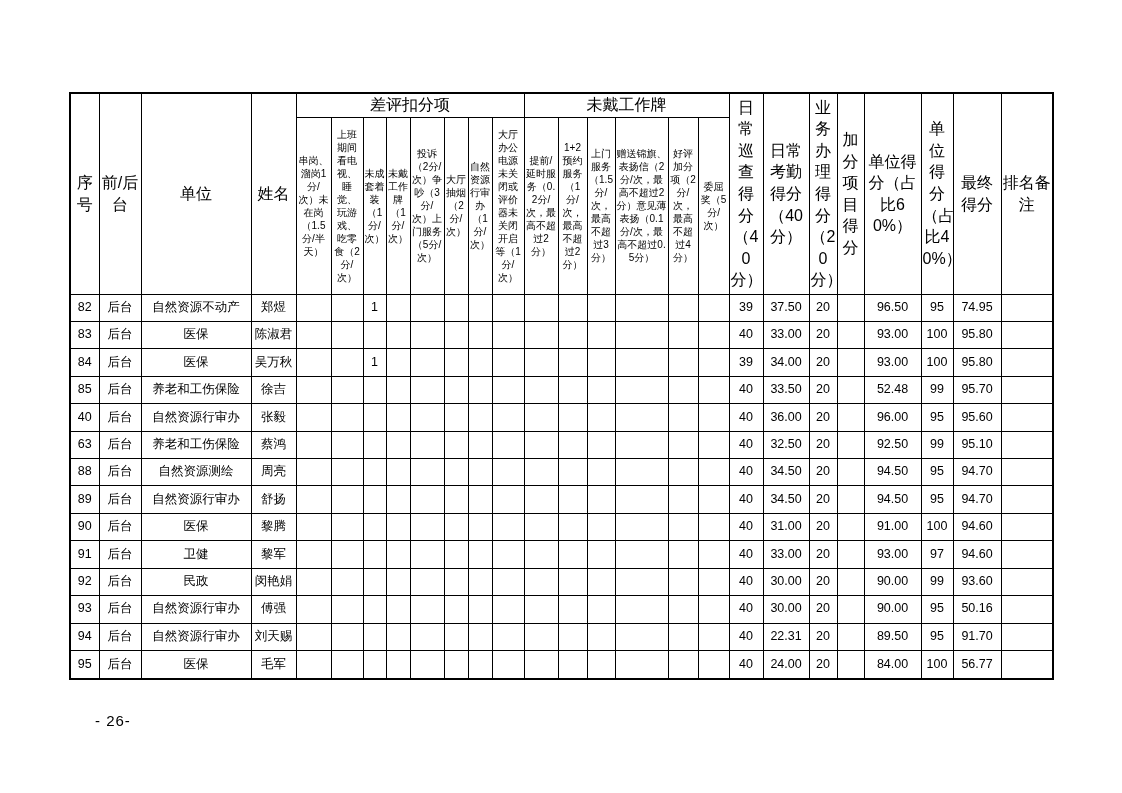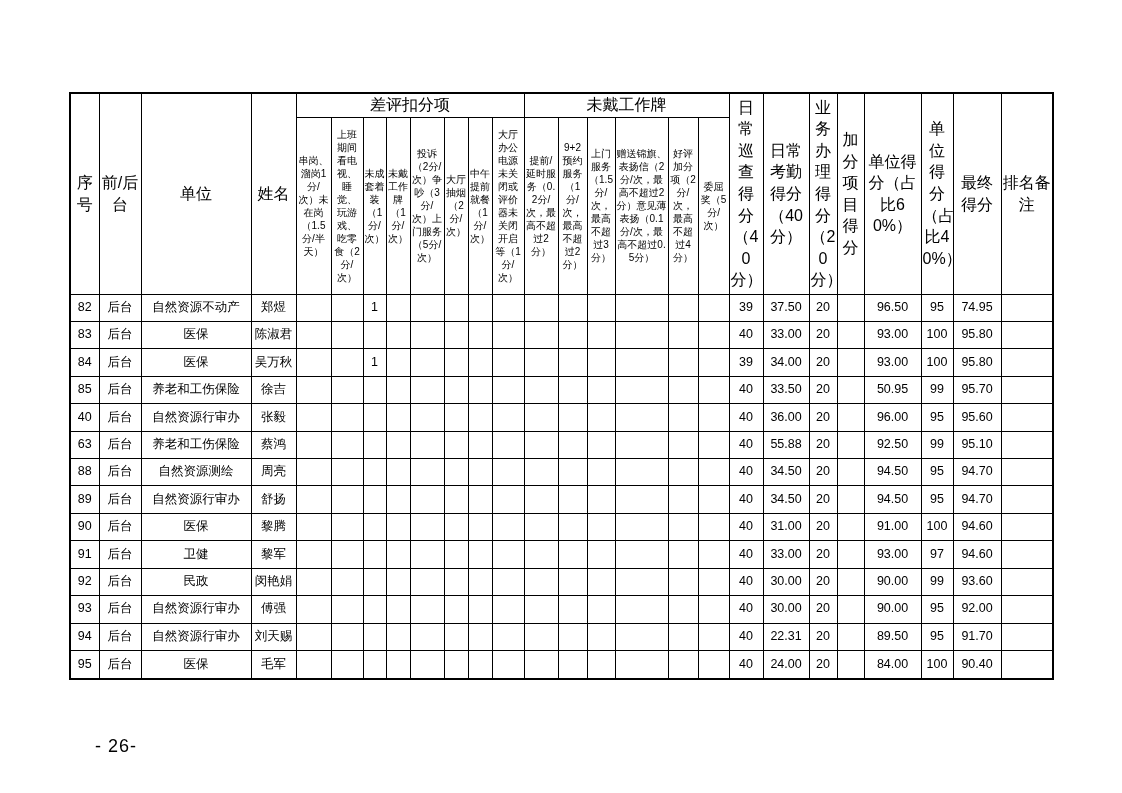--- a/index.html
+++ b/index.html
@@ -15,21 +15,21 @@
     border:1px solid #000;padding:0 1px;text-align:center;vertical-align:middle;
     overflow:hidden;font-weight:normal;word-break:break-all;
   }
   tr.group-row{height:24px;}
   tr.group-row th{font-size:16px;}
   tr.cols-row{height:177px;}
   .hdr-main{font-size:11px;line-height:1.35;}
   .hdr-small{font-size:10px;line-height:1.3;}
   tbody td{font-size:12.5px;line-height:1.1;}
   .page-num{
-    position:absolute;left:95px;top:736px;font-size:18px;letter-spacing:1px;
+    position:absolute;left:95px;top:712px;font-size:15px;letter-spacing:1px;
   }
 </style>
 </head>
 <body>
 
 <div class="page">
 
   <table class="score">
     <colgroup>
       <col style="width:29px">
@@ -76,24 +76,24 @@
         <th class="hdr-main" rowspan="2">最终得分</th>
         <th class="hdr-main" rowspan="2">排名备注</th>
       </tr>
       <tr class="cols-row">
         <th class="hdr-small">串岗、溜岗1分/次）未在岗（1.5分/半天）</th>
         <th class="hdr-small">上班期间看电视、睡觉、玩游戏、吃零食（2分/次）</th>
         <th class="hdr-small">未成套着装（1分/次）</th>
         <th class="hdr-small">未戴工作牌（1分/次）</th>
         <th class="hdr-small">投诉（2分/次）争吵（3分/次）上门服务（5分/次）</th>
         <th class="hdr-small">大厅抽烟（2分/次）</th>
-        <th class="hdr-small">中午提前就餐（1分/次）</th>
+        <th class="hdr-small">自然资源行审办（1分/次）</th>
         <th class="hdr-small">大厅办公电源未关闭或评价器未关闭开启等（1分/次）</th>
         <th class="hdr-small">提前/延时服务（0.2分/次，最高不超过2分）</th>
-        <th class="hdr-small">9+2预约服务（1分/次，最高不超过2分）</th>
+        <th class="hdr-small">1+2预约服务（1分/次，最高不超过2分）</th>
         <th class="hdr-small">上门服务（1.5分/次，最高不超过3分）</th>
         <th class="hdr-small">赠送锦旗、表扬信（2分/次，最高不超过2分）意见薄表扬（0.1分/次，最高不超过0.5分）</th>
         <th class="hdr-small">好评加分项（2分/次，最高不超过4分）</th>
         <th class="hdr-small">委屈奖（5分/次）</th>
       </tr>
     </thead>
     <tbody>
         <tr>
           <td>82</td>
           <td>后台</td>
@@ -194,21 +194,21 @@
           <td></td>
           <td></td>
           <td></td>
           <td></td>
           <td></td>
           <td></td>
           <td>40</td>
           <td>33.50</td>
           <td>20</td>
           <td></td>
-          <td>50.95</td>
+          <td>52.48</td>
           <td>99</td>
           <td>95.70</td>
           <td></td>
         </tr>
         <tr>
           <td>40</td>
           <td>后台</td>
           <td>自然资源行审办</td>
           <td>张毅</td>
           <td></td>
@@ -247,21 +247,21 @@
           <td></td>
           <td></td>
           <td></td>
           <td></td>
           <td></td>
           <td></td>
           <td></td>
           <td></td>
           <td></td>
           <td>40</td>
-          <td>55.88</td>
+          <td>32.50</td>
           <td>20</td>
           <td></td>
           <td>92.50</td>
           <td>99</td>
           <td>95.10</td>
           <td></td>
         </tr>
         <tr>
           <td>88</td>
           <td>后台</td>
@@ -420,21 +420,21 @@
           <td></td>
           <td></td>
           <td></td>
           <td></td>
           <td>40</td>
           <td>30.00</td>
           <td>20</td>
           <td></td>
           <td>90.00</td>
           <td>95</td>
-          <td>92.00</td>
+          <td>50.16</td>
           <td></td>
         </tr>
         <tr>
           <td>94</td>
           <td>后台</td>
           <td>自然资源行审办</td>
           <td>刘天赐</td>
           <td></td>
           <td></td>
           <td></td>
@@ -476,20 +476,20 @@
           <td></td>
           <td></td>
           <td></td>
           <td></td>
           <td>40</td>
           <td>24.00</td>
           <td>20</td>
           <td></td>
           <td>84.00</td>
           <td>100</td>
-          <td>90.40</td>
+          <td>56.77</td>
           <td></td>
         </tr>
       </tbody>
   </table>
 
   <div class="page-num">- 26-</div>
 </div>
 
 </body></html>

